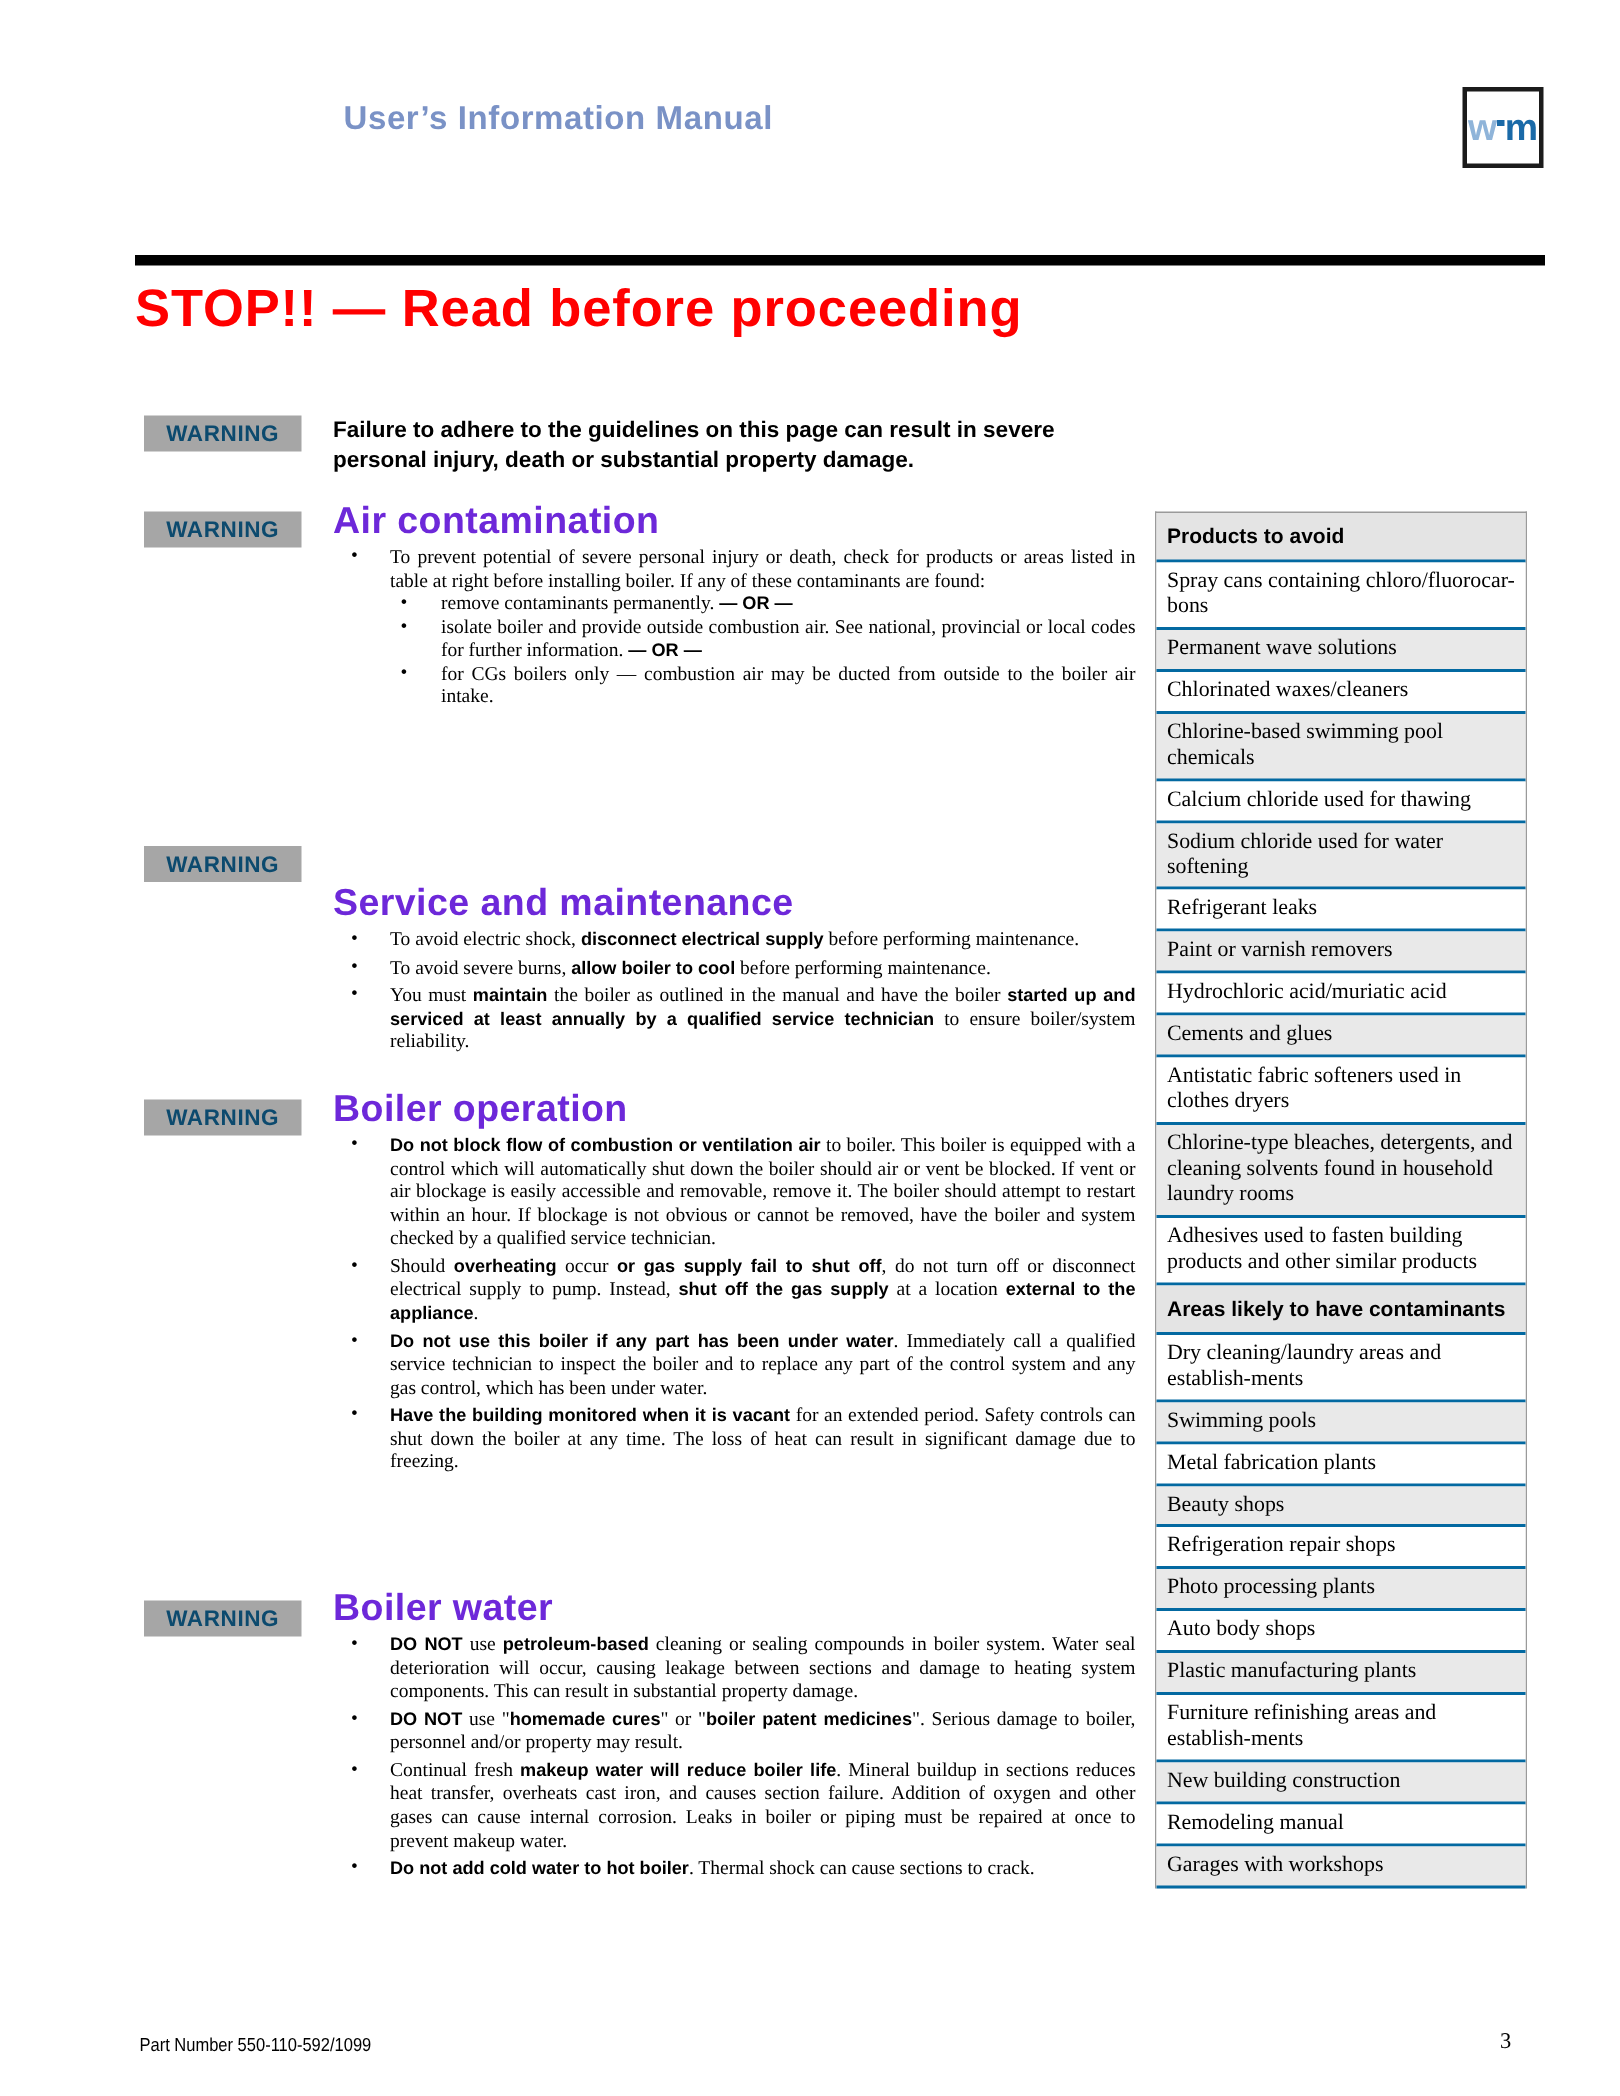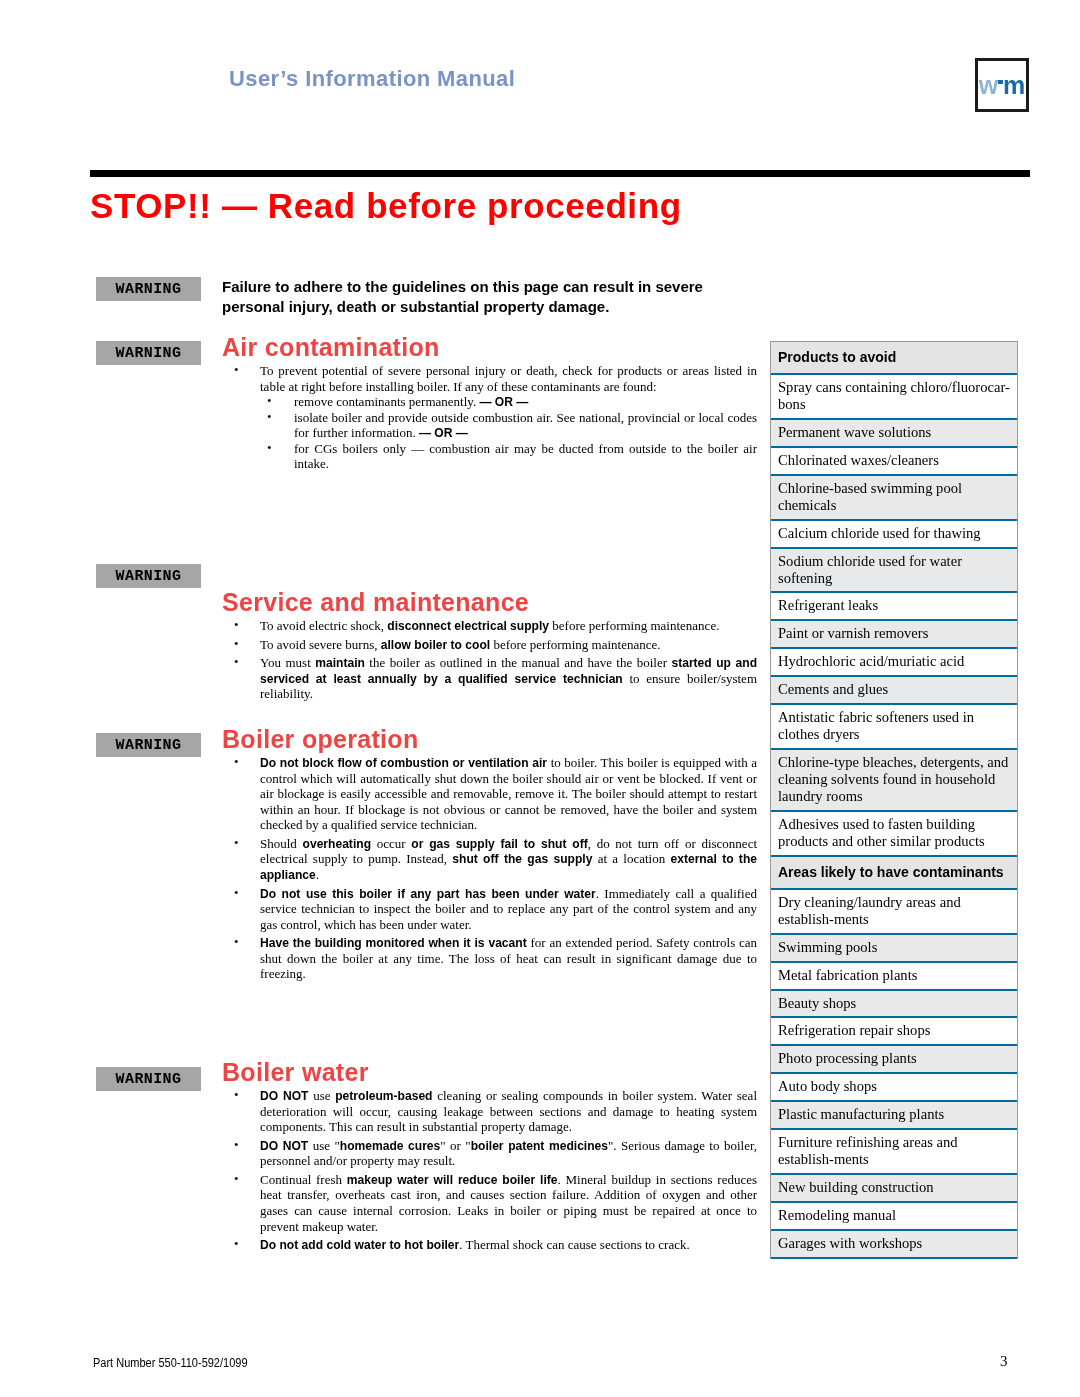--- a/index.html
+++ b/index.html
@@ -109,39 +109,39 @@
   .warn-badge {
     position: absolute;
     width: 105px;
     height: 24px;
     background: #a6a6a6;
     display: flex;
     align-items: center;
     justify-content: center;
   }
   .warn-badge span {
-    font-family: Liberation Mono, monospace;
+    font-family: Liberation Sans, sans-serif;
     font-weight: bold;
     font-size: 15px;
-    color: #000000;
+    color: #0c4a6e;
     letter-spacing: 0.4px;
   }
 
   
   .left-col {
     position: absolute;
     left: 222px;
     top: 0;
     width: 535px;
   }
   .section-heading {
     font-family: "Liberation Sans", sans-serif;
     font-weight: bold;
     font-size: 25px;
-    color: #ef4444;
+    color: #6d28d9;
     letter-spacing: 0.3px;
     line-height: 1.05;
   }
   .lead-text {
     font-family: "Liberation Sans", sans-serif;
     font-weight: bold;
     font-size: 15px;
     line-height: 1.32;
     color: #000000;
   }

